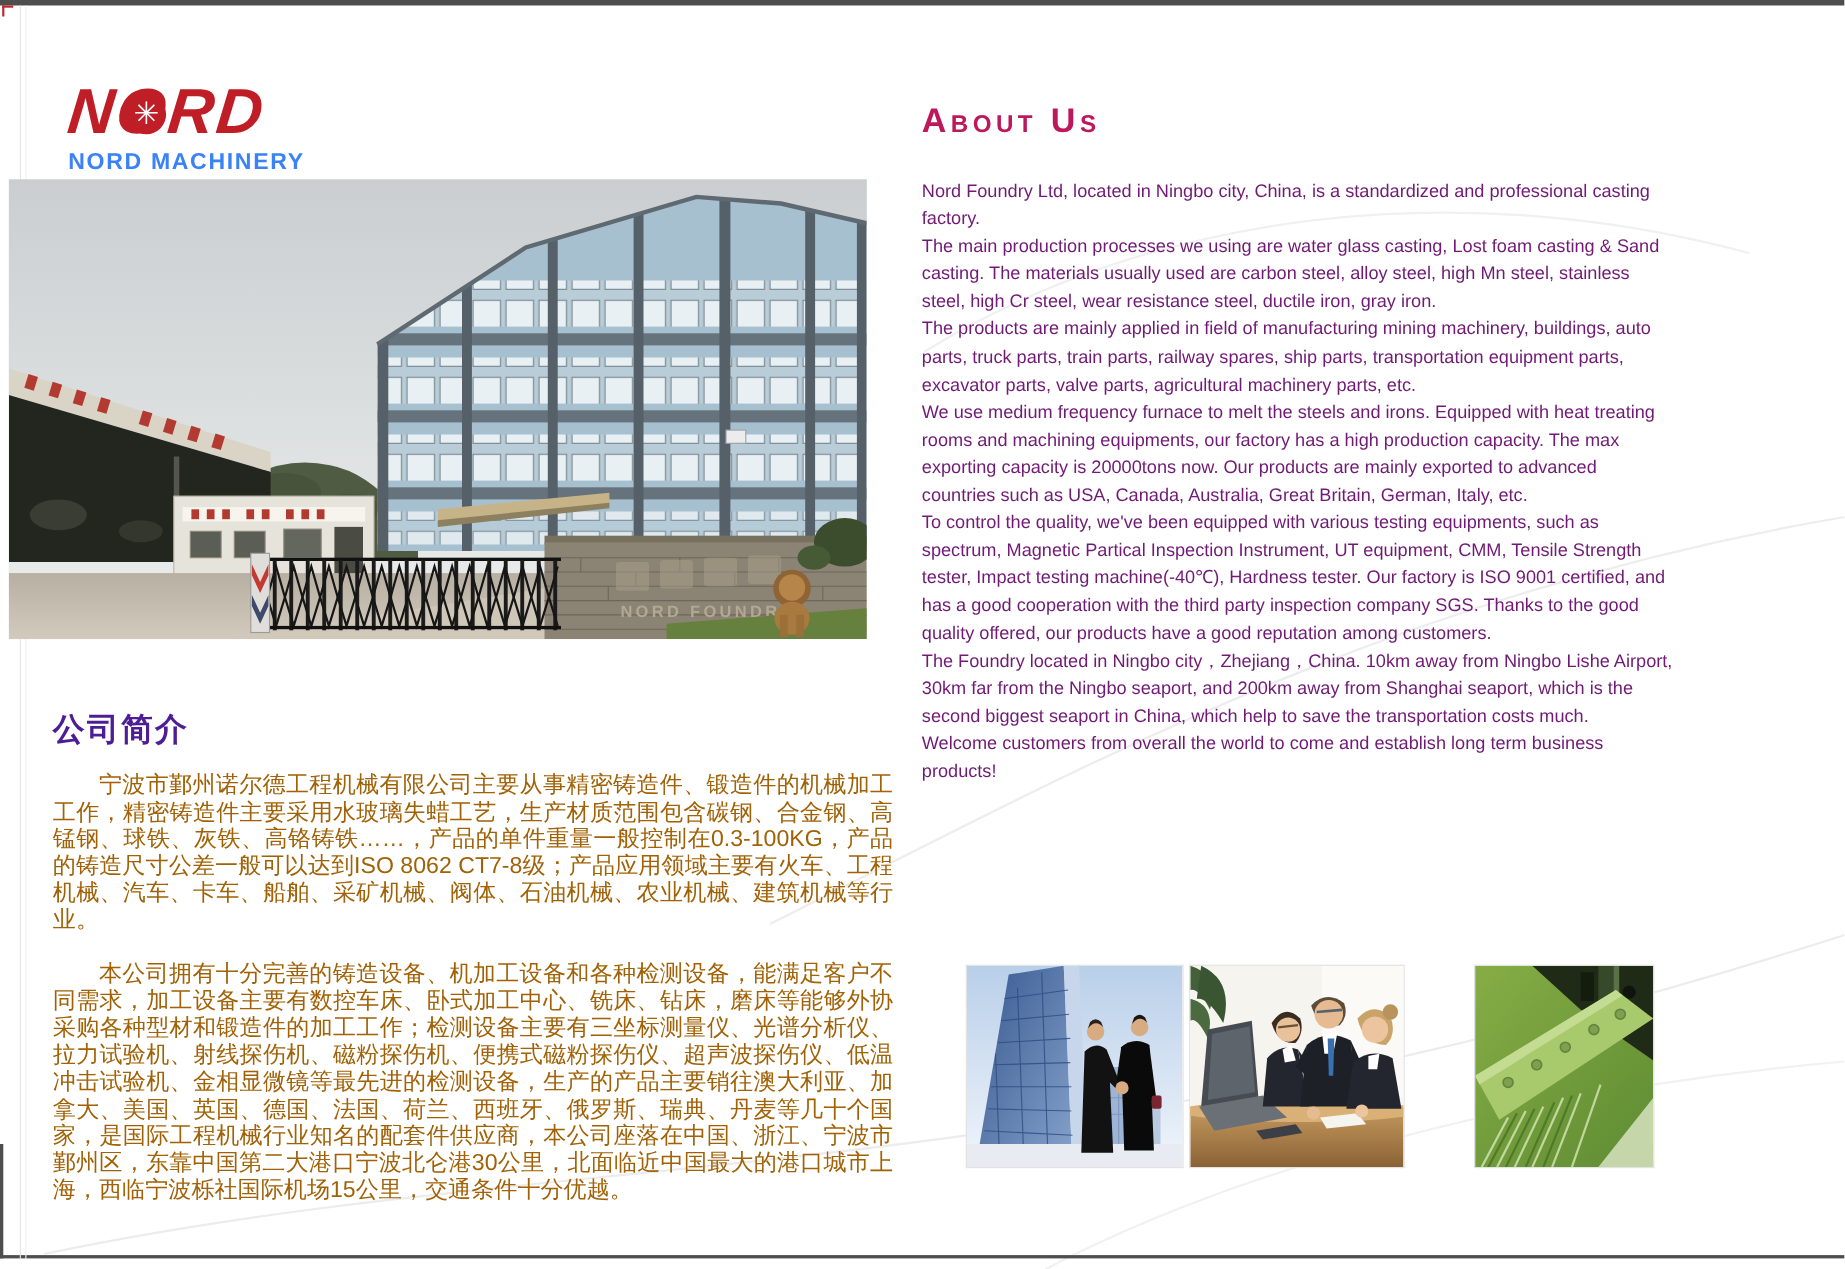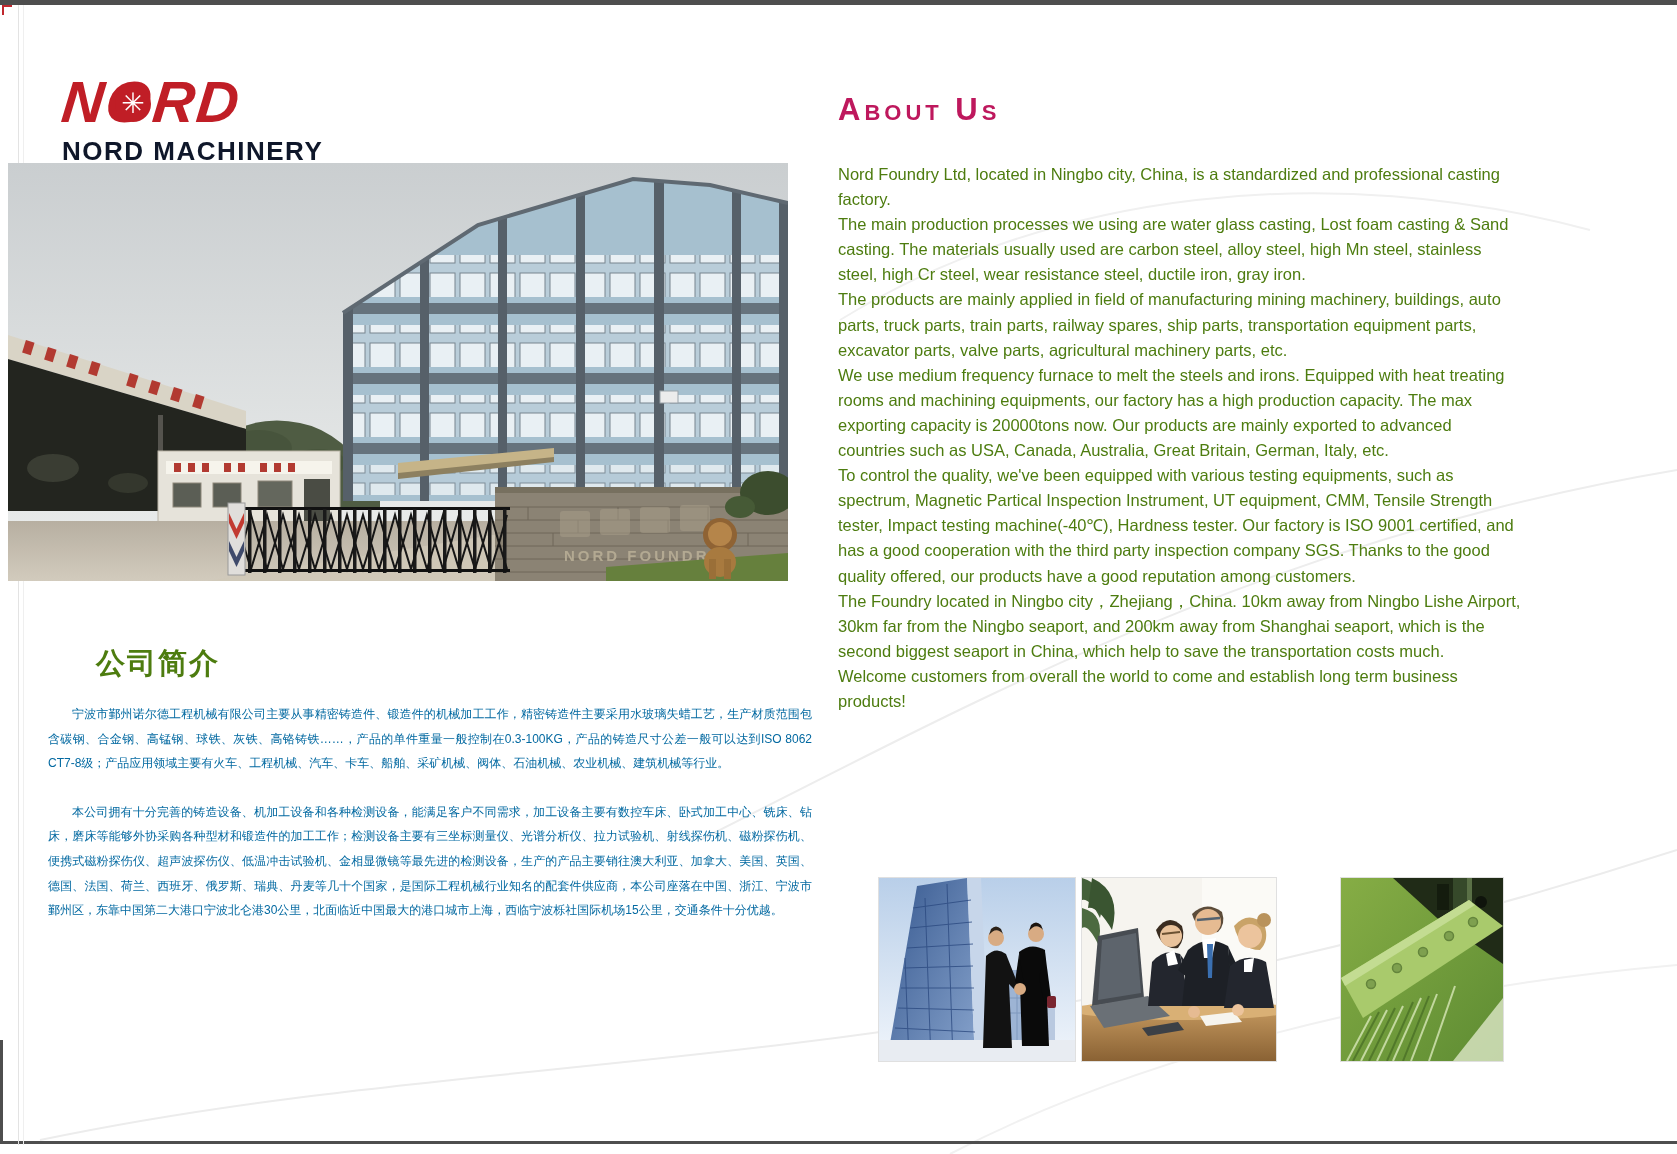--- a/index.html
+++ b/index.html
@@ -19,40 +19,40 @@
   .logo{position:absolute;left:62px;top:72px;width:320px;}
   .logo-text{
     font-size:58px;font-weight:900;font-style:italic;color:#c01e26;
     letter-spacing:2px;transform:skewX(-6deg);line-height:60px;
   }
   .logo-star{
     position:absolute;left:53px;top:14px;width:36px;height:36px;border-radius:50%;
     background:#c01e26;color:#ffffff;display:flex;align-items:center;justify-content:center;
     font-size:28px;line-height:28px;font-style:normal;
   }
-  .logo-subtitle{font-size:26px;font-weight:bold;color:#0f172a;letter-spacing:1.5px;margin-top:4px;}
+  .logo-subtitle{font-size:21px;font-weight:bold;color:#3b82f6;letter-spacing:1.5px;margin-top:4px;}
 
   
   .factory-photo{position:absolute;left:8px;top:163px;width:780px;height:418px;overflow:hidden;background:#d8dadb;}
   .factory-photo svg{display:block;}
 
   
-  .cn-heading{position:absolute;left:48px;top:644px;font-size:29px;font-weight:bold;color:#4d7c0f;letter-spacing:2px;margin-left:48px;}
+  .cn-heading{position:absolute;left:48px;top:644px;font-size:29px;font-weight:bold;color:#4c1d95;letter-spacing:2px;}
   .cn-block{position:absolute;left:48px;top:702px;width:764px;}
-  .cn-block p{margin:0;font-size:12px;line-height:24.6px;color:#0369a1;text-align:justify;}
+  .cn-block p{margin:0;font-size:21px;line-height:24.6px;color:#a16207;text-align:justify;}
   .cn-block p.indent{text-indent:2em;}
   .cn-block p.gap{margin-top:24px;}
 
   
   .en-heading{
     position:absolute;left:838px;top:92px;font-size:31px;font-weight:bold;color:#be185d;
     font-variant:small-caps;letter-spacing:4px;
   }
   .en-block{position:absolute;left:838px;top:162px;width:684px;}
-  .en-block p{margin:0;font-size:16.5px;line-height:25.1px;color:#4d7c0f;}
+  .en-block p{margin:0;font-size:16.5px;line-height:25.1px;color:#701a75;}
 
   
   .photo{position:absolute;top:877px;height:183px;border:1px solid #e0e0e0;background:#fff;overflow:hidden;}
   .photo svg{display:block;}
   .photo-1{left:878px;width:196px;}
   .photo-2{left:1081px;width:194px;}
   .photo-3{left:1340px;width:162px;}
 </style>
 </head>
 <body>

